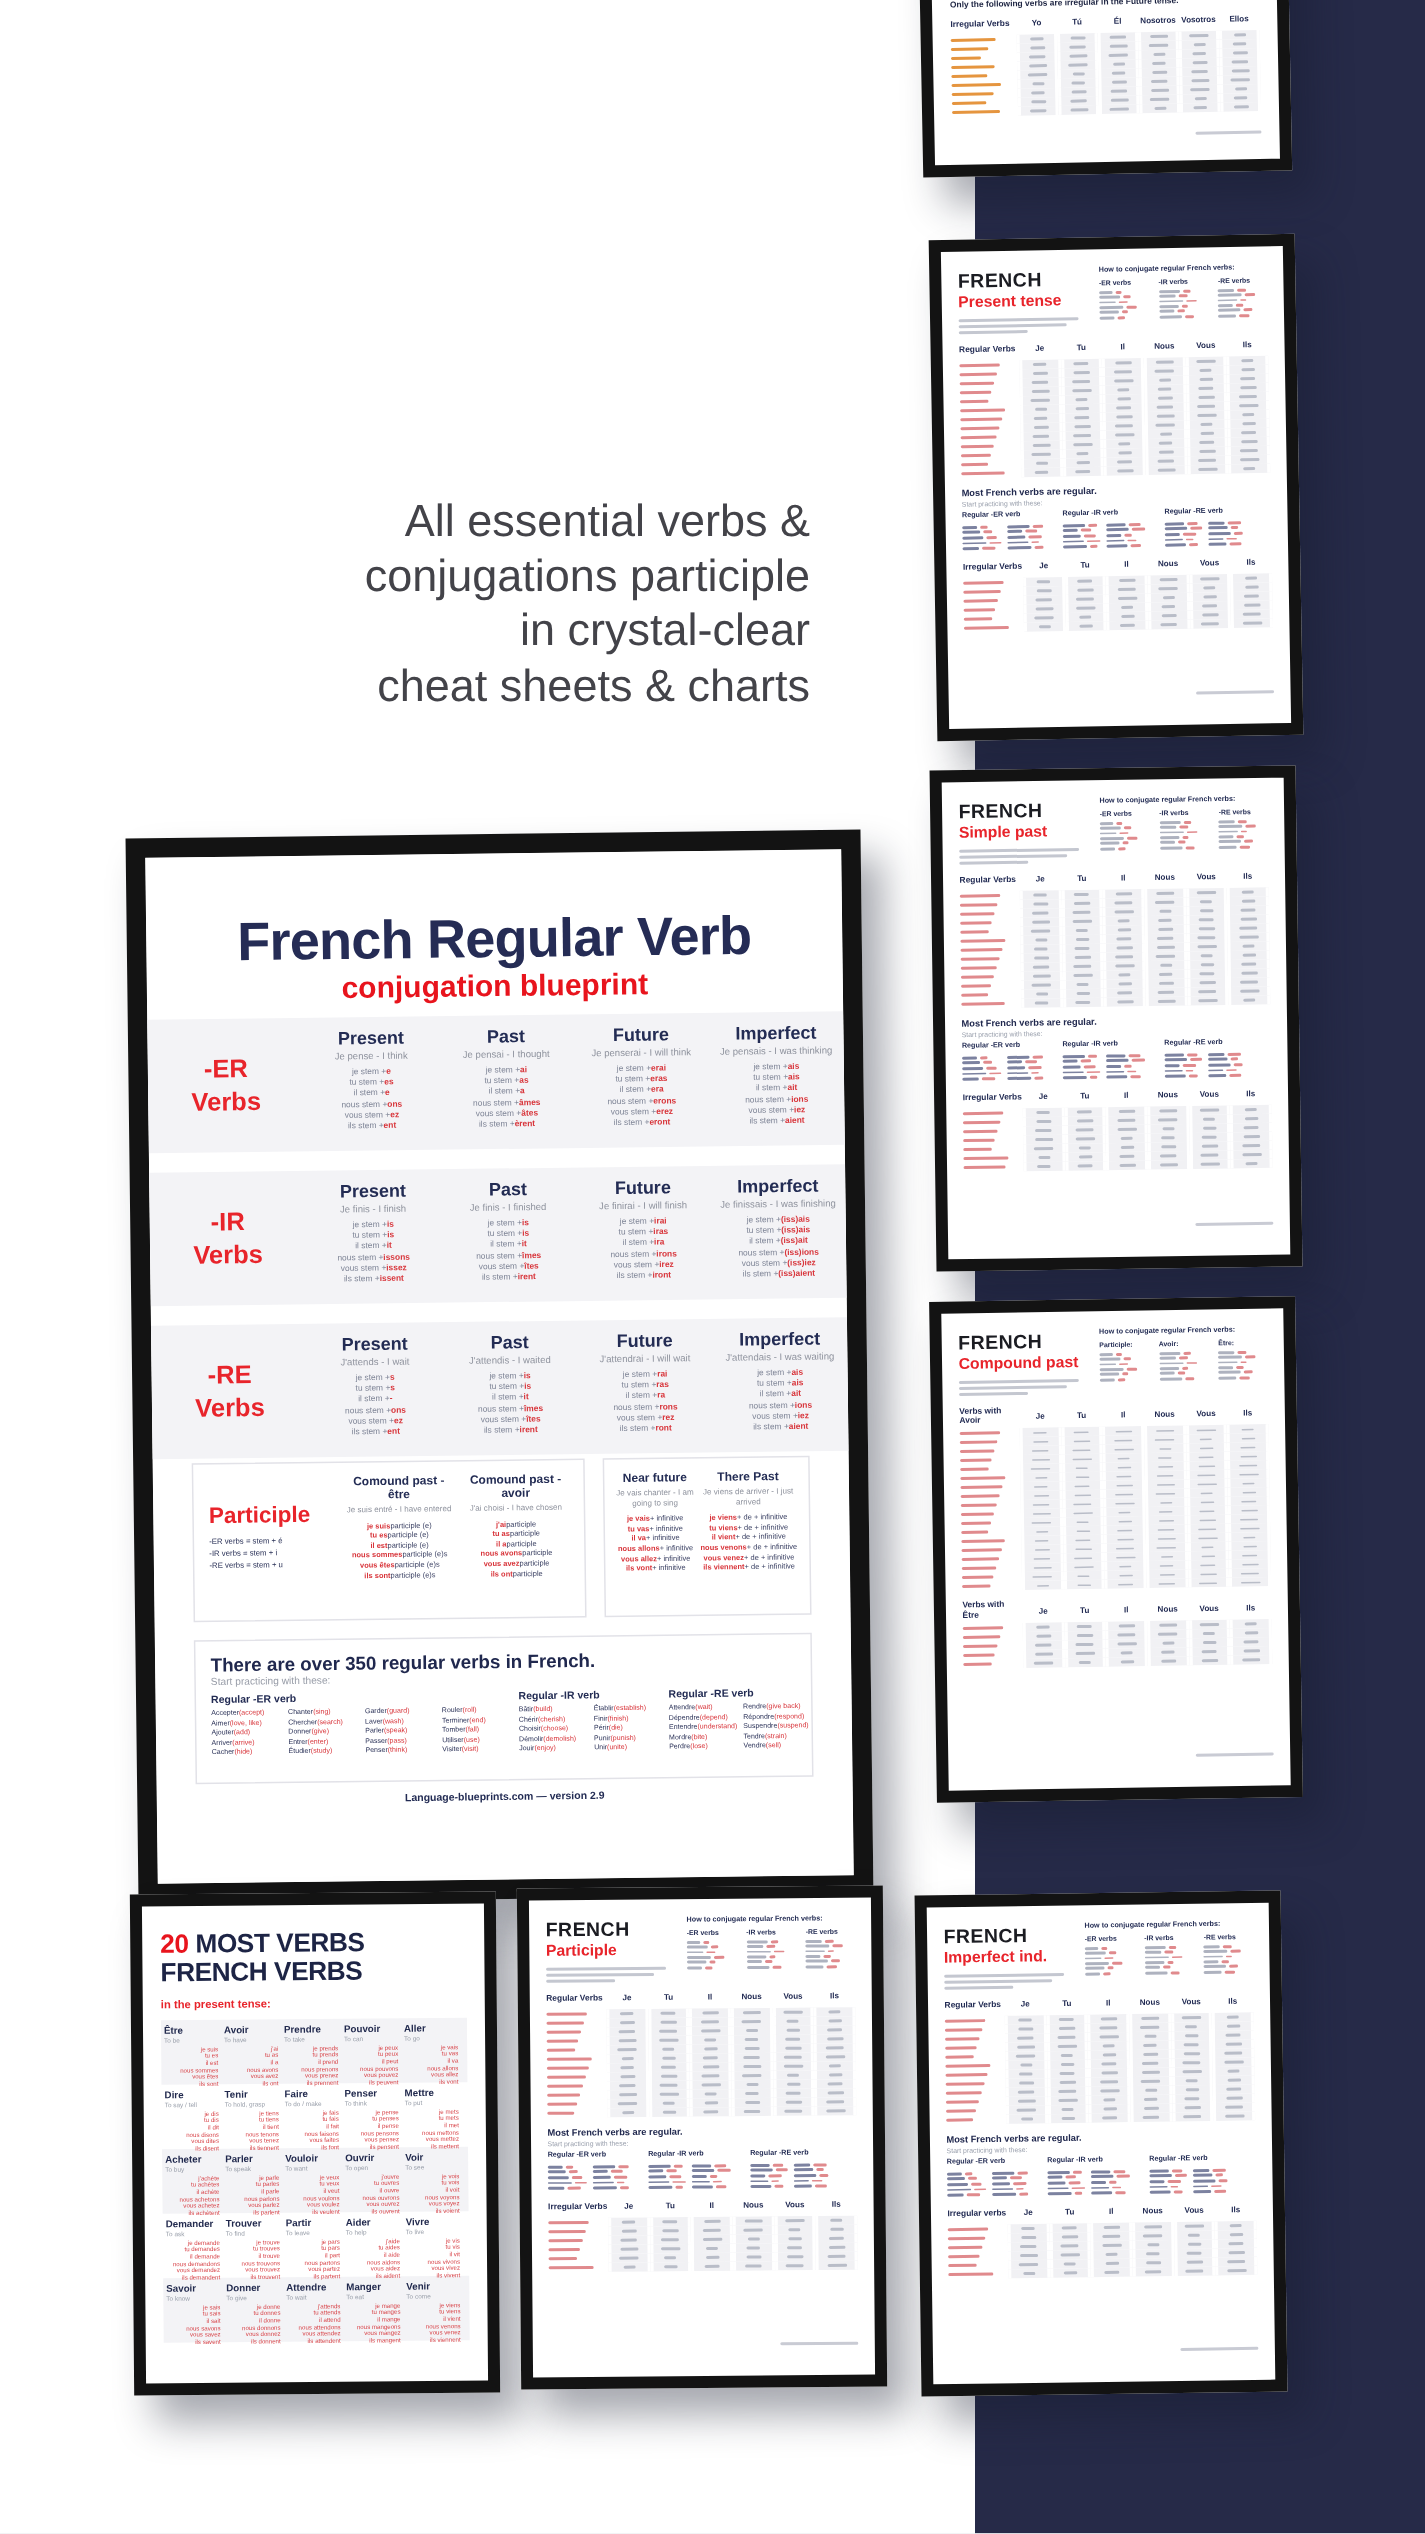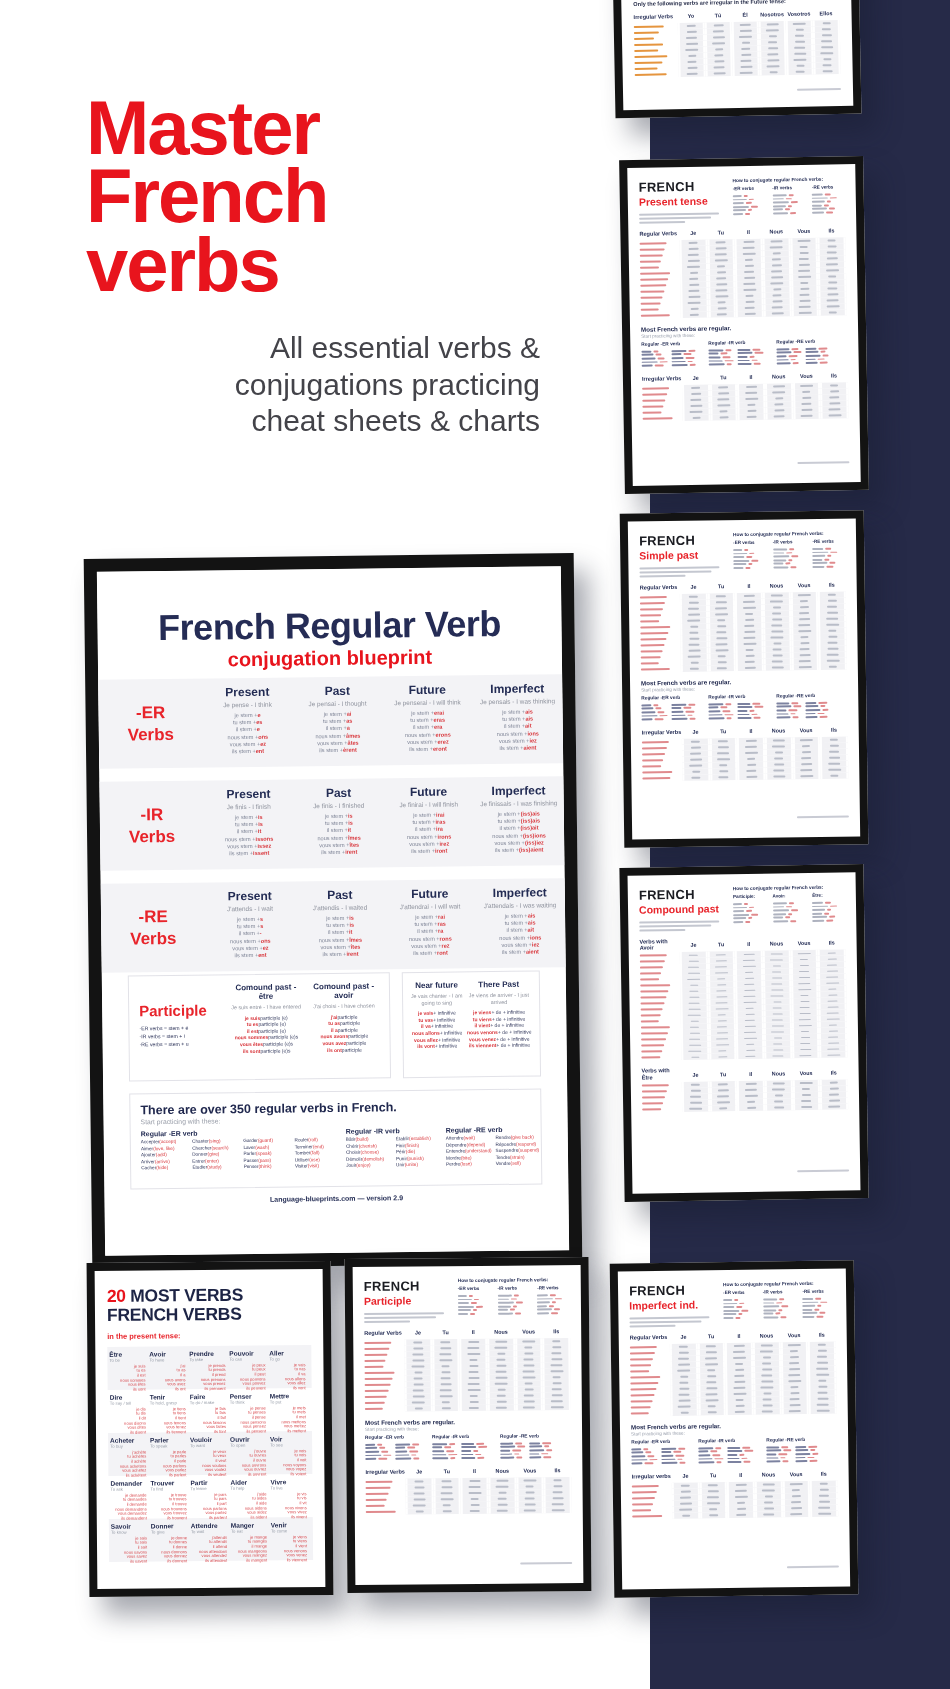--- a/index.html
+++ b/index.html
@@ -109,28 +109,24 @@
   .rot-b{transform:rotate(-0.8deg);}
   .rot-c{transform:rotate(-0.9deg);}
   .rot-d{transform:rotate(-0.5deg);}
 </style>
 </head>
 <body>
 
 <div id="canvas">
   <div id="panel"></div>
 
-  <div id="hero">
-    <div class="hero-line">Master</div>
-    <div class="hero-line">French</div>
-    <div class="hero-line">verbs</div>
-  </div>
   <div id="hero-sub">
     <div>All essential verbs &amp;</div>
-    <div>conjugations practicing</div>
+    <div>conjugations participle</div>
+    <div>in crystal-clear</div>
     <div>cheat sheets &amp; charts</div>
   </div>
 
   <div id="bp-frame" class="poster">
     <div id="bp" class="bp-inner">
         <div class="bp-title">French Regular Verb</div>
         <div class="bp-sub">conjugation blueprint</div>
         <div class="bp-bands">
           <div class="bp-band">
             <div class="bp-label">

